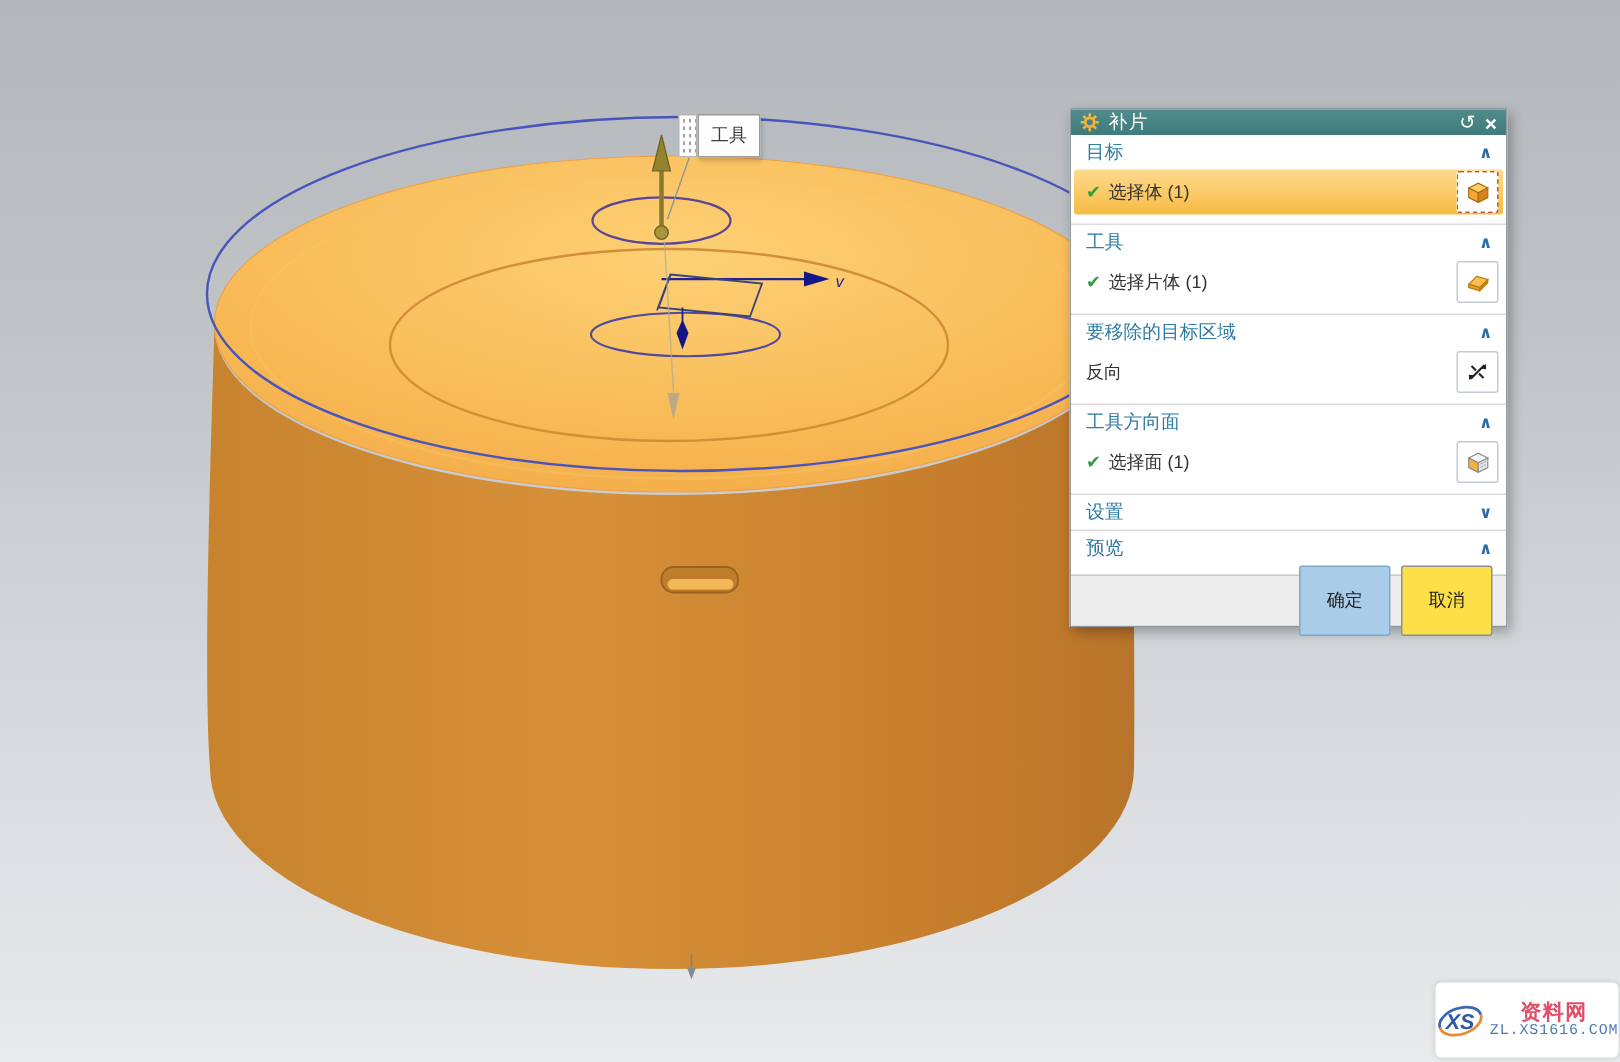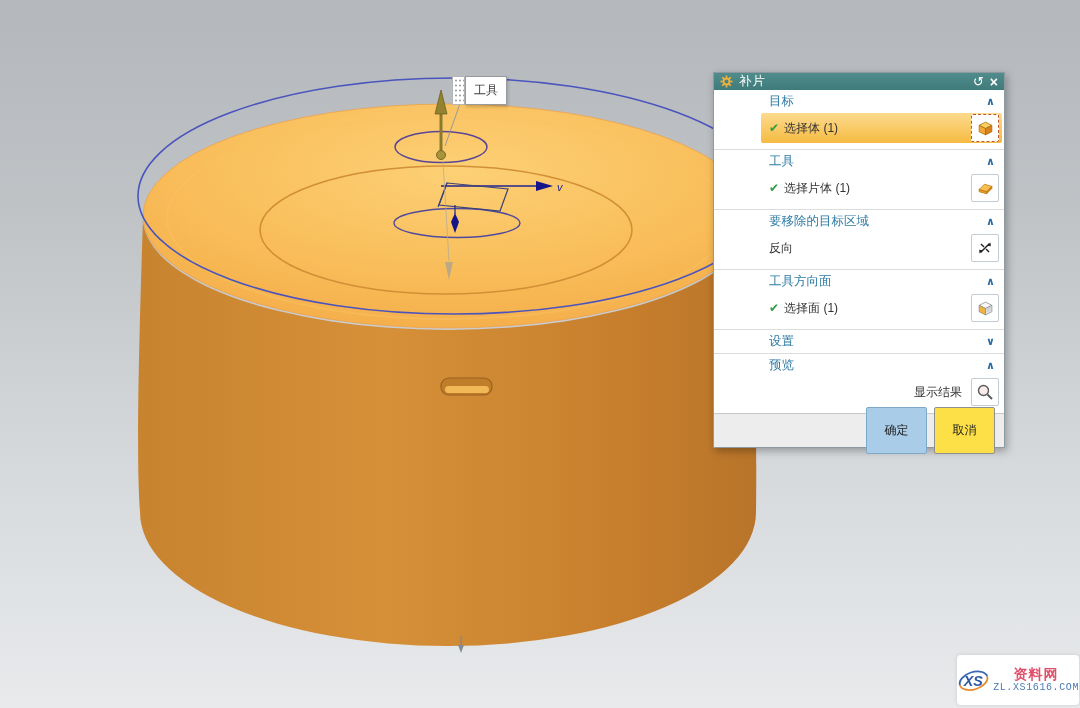--- a/index.html
+++ b/index.html
@@ -20,21 +20,21 @@
   .dlg{position:absolute;left:713px;top:72px;width:290px;background:#fff;
        border:1px solid #8f9aa0;box-shadow:2px 3px 8px rgba(0,0,0,.3);
        display:flex;flex-direction:column;font-size:12px;color:#333;}
   .dlg-header{height:17px;background:linear-gradient(180deg,#4f8c8b,#3f7b7a);display:flex;align-items:center;
        gap:6px;padding:0 6px;color:#fff;justify-content:flex-end;}
   .dlg-title{flex:1;font-size:12.5px;letter-spacing:1px;}
   .hd-ico{cursor:pointer;line-height:1;}
   .reset{font-size:13px;}
   .close{font-size:14px;font-weight:bold;}
   .dlg-body{background:#fff;}
-  .sec{background:#fff;padding-left:45px;}
+  .sec{background:#fff;}
   .sec + .sec{border-top:1px solid #dcdcdc;}
   .sec-h{height:23px;display:flex;align-items:center;padding:0 9px 0 10px;cursor:pointer;}
   .sec-title{flex:1;color:#2e7ba3;font-size:12.5px;}
   .caret{color:#2a6da5;font-size:11px;font-weight:bold;}
   .pad{padding-bottom:6px;}
   .row{height:30px;display:flex;align-items:center;padding:0 5px 0 10px;gap:5px;}
   .row-label{color:#333;}
   .check{color:#2f9e3f;font-size:12px;}
   .hl{background:linear-gradient(180deg,#fdda8e,#f6bb42);margin:0 2px;border-radius:2px;padding:0 3px 0 8px;}
   .icon-btn{width:26px;height:26px;margin-left:auto;display:flex;align-items:center;justify-content:center;
@@ -230,29 +230,20 @@
           <span class="sec-title">设置</span>
           <span class="caret">∨</span>
         </div>
       </div>
 
       <div class="sec pad">
         <div class="sec-h">
           <span class="sec-title">预览</span>
           <span class="caret">∧</span>
         </div>
-        <div class="row right">
-          <span class="row-label">显示结果</span>
-          <span class="icon-btn" style="margin-left:4px;">
-            <svg width="18" height="18" viewBox="0 0 18 18">
-              <circle cx="7.5" cy="7.5" r="5" fill="rgba(248,224,224,0.6)" stroke="#5a5a5a" stroke-width="1.4"></circle>
-              <line x1="11.5" y1="11.5" x2="16" y2="16" stroke="#5a5a5a" stroke-width="2"></line>
-            </svg>
-          </span>
-        </div>
       </div>
     </div>
 
     <div class="dlg-footer">
       <div class="btn btn-ok">确定</div>
       <div class="btn btn-cancel">取消</div>
     </div>
   </div>
 
   <div class="wm">

